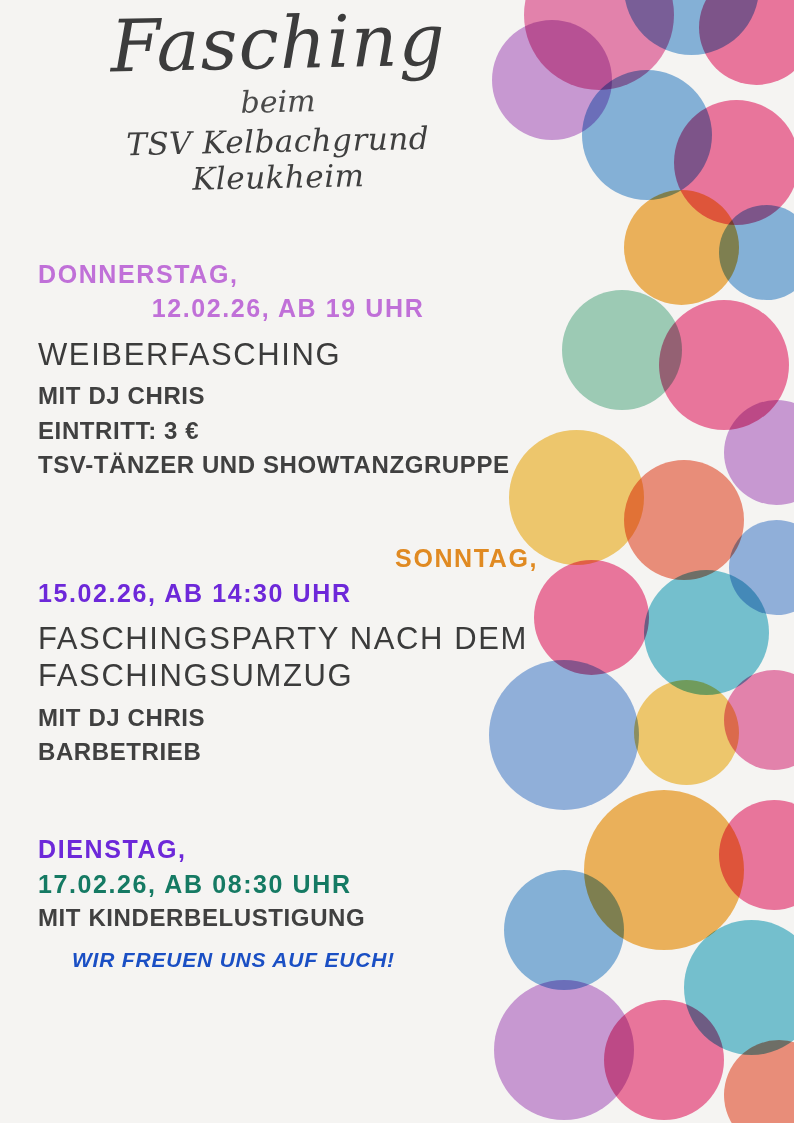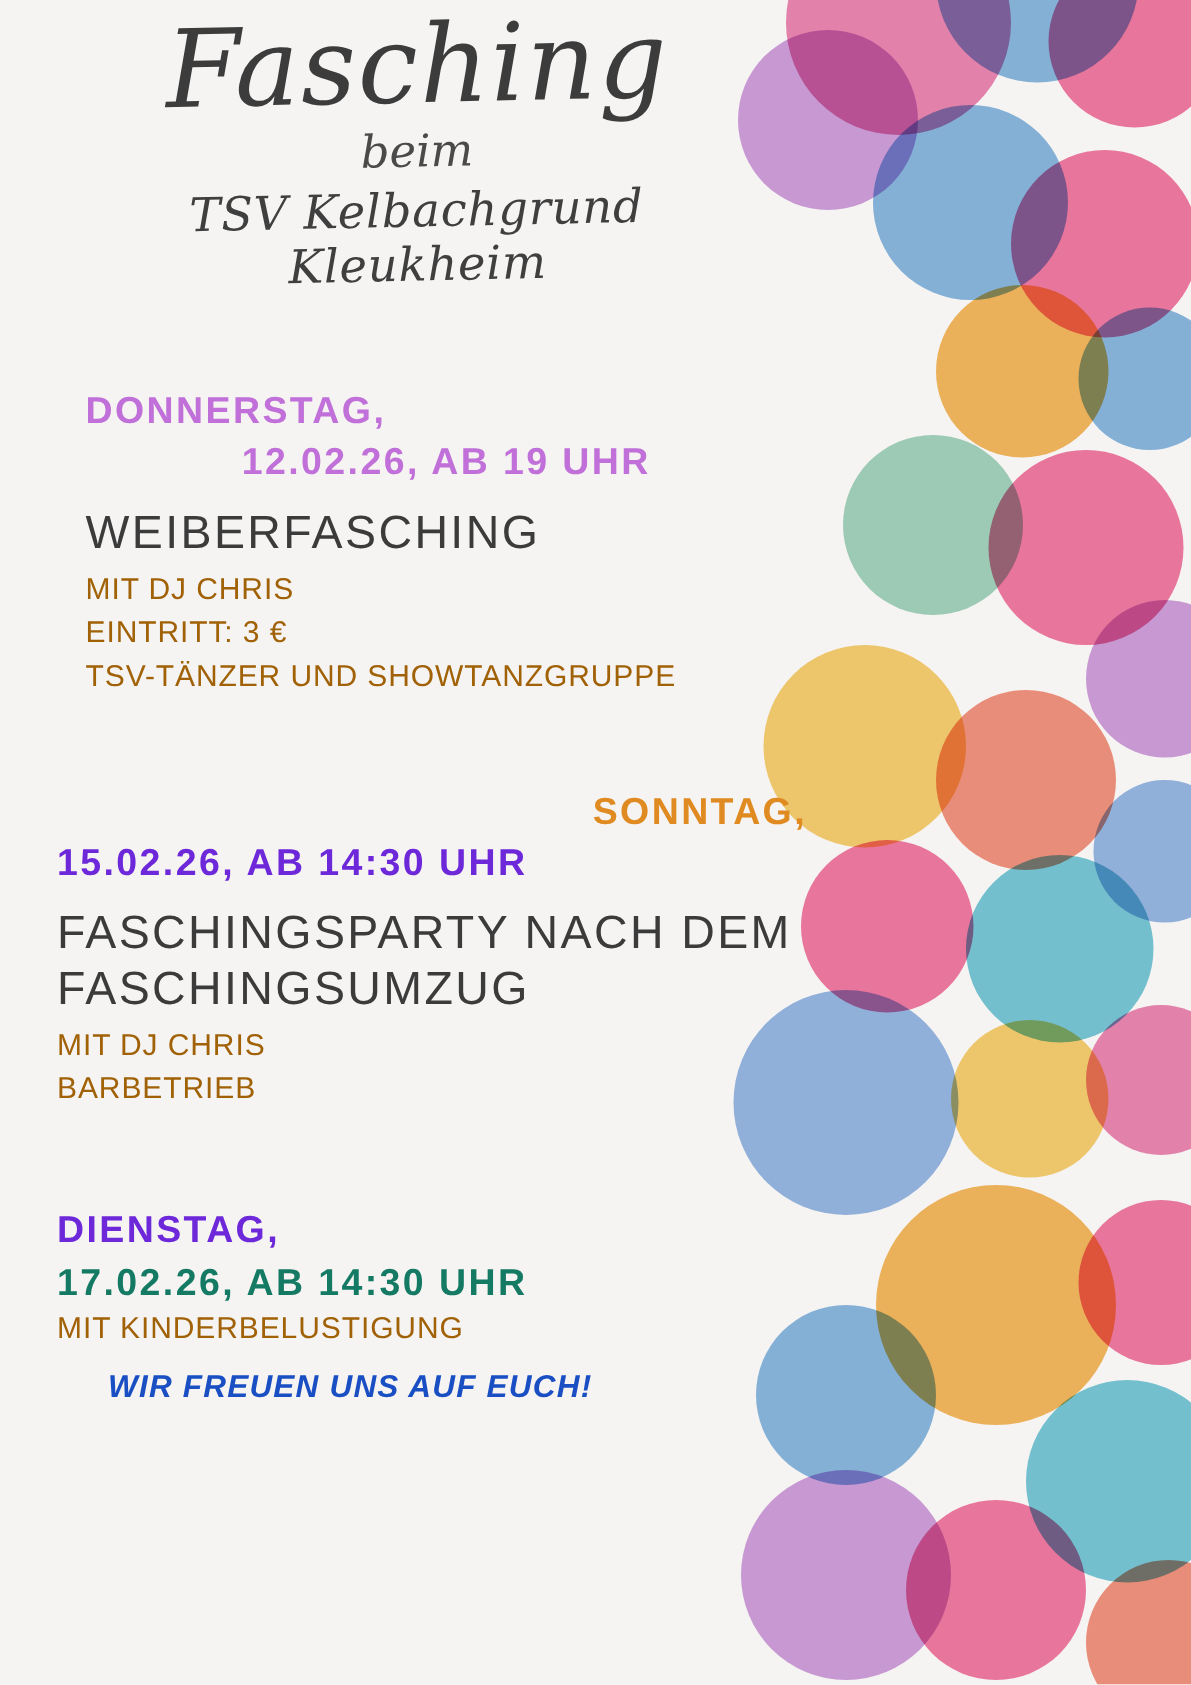--- a/index.html
+++ b/index.html
@@ -97,28 +97,29 @@
   }
   .event .headline {
     font-size: 31px;
     font-weight: normal;
     color: #3b3b3b;
     letter-spacing: 1.6px;
     line-height: 1.2;
     margin: 10px 0 6px 0;
   }
   .event .detail {
-    font-size: 20px;
-    color: #a16207;
+    font-size: 24px;
+    color: #404040;
     letter-spacing: 0.6px;
     line-height: 1.45;
     margin: 0;
+    font-weight: bold;
   }
 
-  #event-0 { margin-top: 62px; margin-left: 19px; }
+  #event-0 { margin-top: 62px; }
   #event-1 { margin-top: 58px; }
   #event-2 { margin-top: 62px; }
 
   .closing {
     margin-top: 56px;
     padding-left: 34px;
     font-size: 21px;
     font-weight: bold;
     font-style: italic;
     letter-spacing: 0.8px;
@@ -178,20 +179,20 @@
     <div class="event" id="event-1">
       <div class="date-line" style="color: rgb(224, 138, 34); text-align: right;">SONNTAG,</div>
       <div class="date-line" style="color: #6d28d9;">15.02.26, AB 14:30 UHR</div>
       <div class="headline">FASCHINGSPARTY NACH DEM FASCHINGSUMZUG</div>
       <div class="detail">MIT DJ CHRIS</div>
       <div class="detail">BARBETRIEB</div>
     </div>
 
     <div class="event" id="event-2">
       <div class="date-line" style="color: #6d28d9;">DIENSTAG,</div>
-      <div class="date-line" style="color: rgb(21, 122, 99);">17.02.26, AB 14:30 UHR</div>
+      <div class="date-line" style="color: rgb(21, 122, 99);">17.02.26, AB 08:30 UHR</div>
       <div class="detail">MIT KINDERBELUSTIGUNG</div>
     </div>
 
     <div class="closing" style="color: rgb(26, 79, 196); margin-top: 12px;">WIR FREUEN UNS AUF EUCH!</div>
 
   </div>
 </div>
 
 </body></html>

